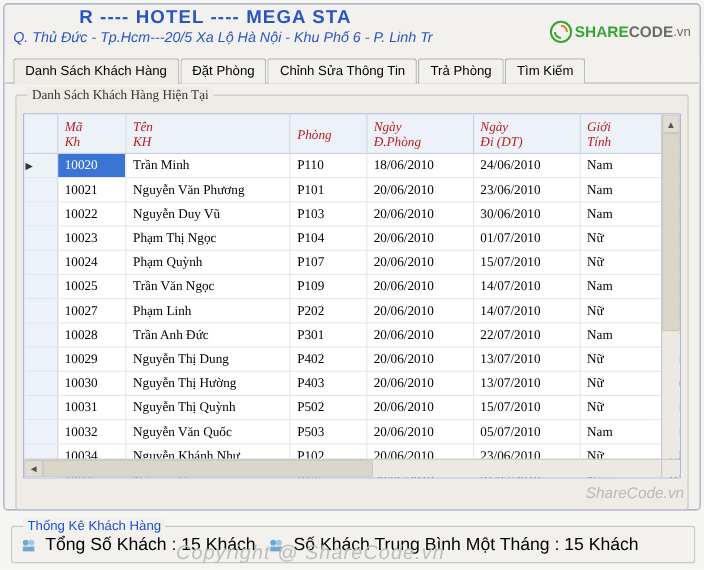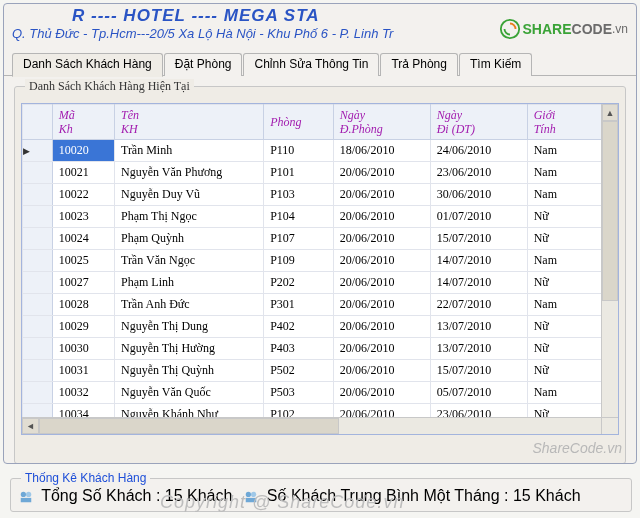--- a/index.html
+++ b/index.html
@@ -24,21 +24,20 @@
   }
   .header {
     height:48px;
     padding:2px 8px 0 8px;
     display:flex;
     justify-content:space-between;
   }
   .header-left { flex:1; }
   .title {
     color:#2a54c4;
-    font-style:italic;
     font-size:17px;
     font-weight:bold;
     letter-spacing:1px;
     margin-left:60px;
   }
   .address {
     color:#2a54c4;
     font-style:italic;
     font-size:13px;
   }
@@ -117,21 +116,21 @@
     text-align:left;
     padding:3px 6px;
     white-space:nowrap;
     overflow:hidden;
     height:19px;
   }
   .grid th {
     background:#edf1f8;
     font-weight:normal;
     font-style:italic;
-    color:#a21caf;
+    color:#b91c1c;
     height:32px;
     line-height:14px;
     border-right:1px solid #c8d1e4;
     border-bottom:1px solid #c8d1e4;
   }
   .rowhead {
     width:24px;
     background:#edf1f8 !important;
     border-right:1px solid #c8d1e4 !important;
     text-align:center;

